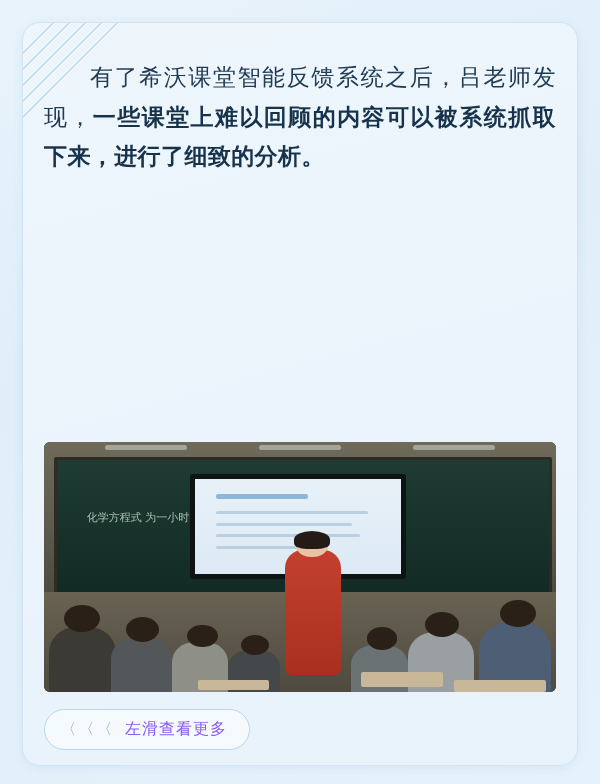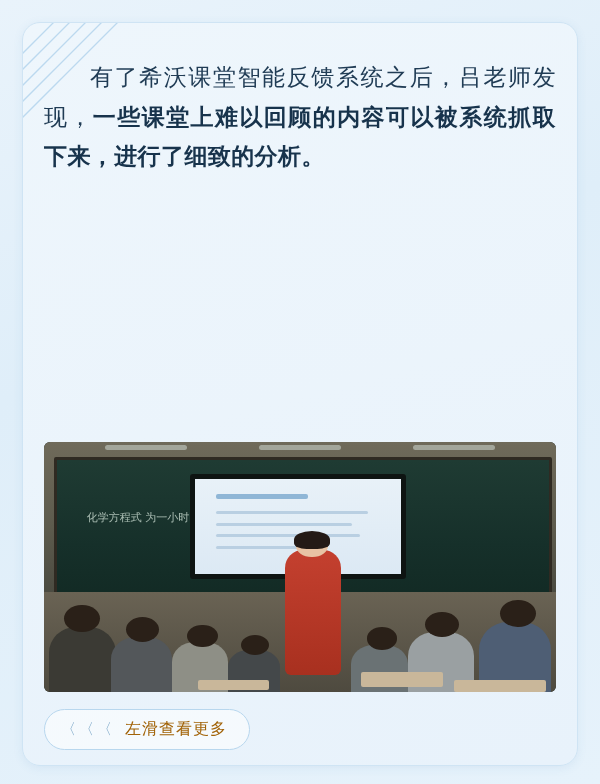--- a/index.html
+++ b/index.html
@@ -159,21 +159,21 @@
     border-radius: 22px;
     background: rgba(255,255,255,0.55);
   }
   .chevrons {
     color: #7fa9c9;
     font-size: 15px;
     letter-spacing: 3px;
   }
   .footer-label {
     font-size: 16px;
-    color: #a16207;
+    color: #8b5cf6;
     letter-spacing: 1px;
   }
 </style>
 </head>
 <body>
 
 <div class="card">
 
   <div class="frame"></div>
 

